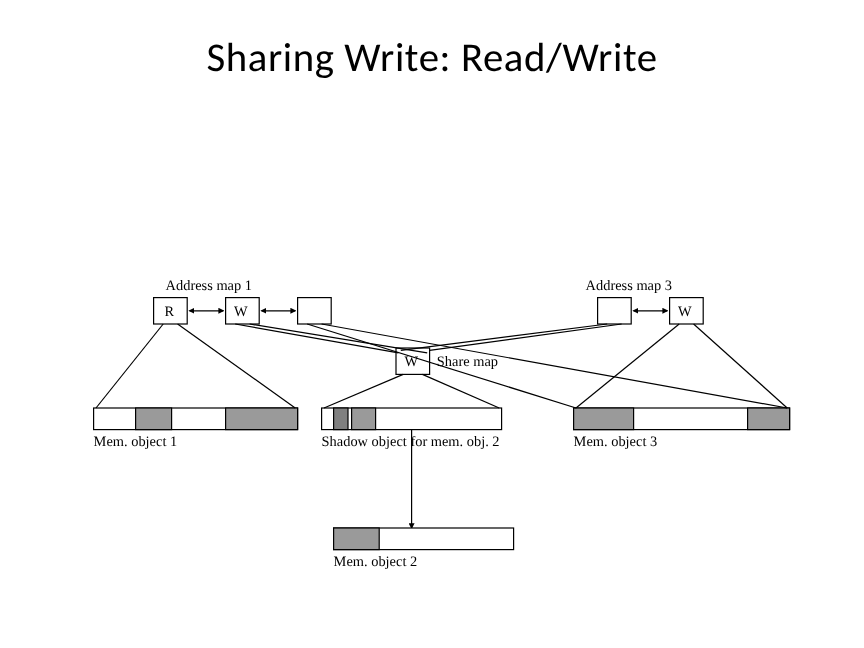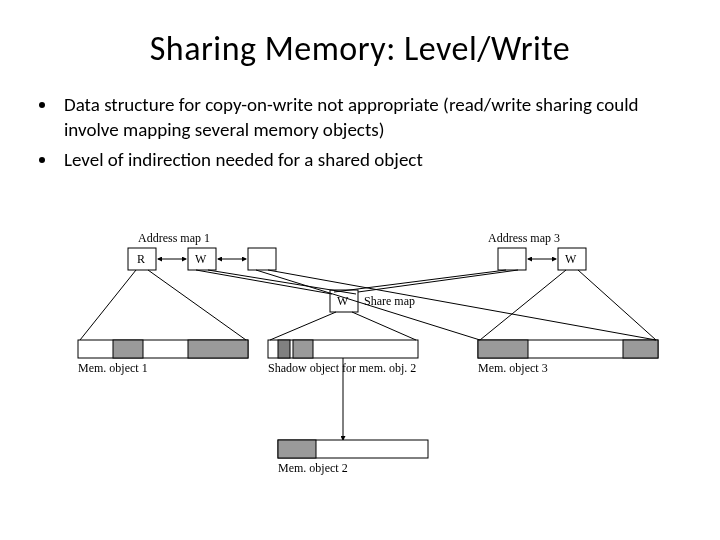--- a/index.html
+++ b/index.html
@@ -8,26 +8,22 @@
   ul.bullets{margin:0 0 0 18px;padding:0;font-size:19px;line-height:1.3;}
   ul.bullets li{margin:0 0 6px 0;padding-left:6px;}
   .figwrap{position:absolute;left:68px;top:230px;width:600px;height:280px;}
   .figwrap svg{width:100%;height:100%;}
   .lbl{font:12px "Times New Roman",serif;fill:#000;}
 </style>
 </head>
 <body>
 
 <div class="slide">
-  <h1 class="title">Sharing Memory: Level/Write</h1>
+  <h1 class="title">Sharing Write: Read/Write</h1>
 
-  <ul class="bullets">
-    <li>Data structure for copy-on-write not appropriate (read/write sharing could involve mapping several memory objects)</li>
-    <li>Level of indirection needed for a shared object</li>
-  </ul>
 
   <div class="figwrap">
     <svg viewBox="0 0 600 280">
 
       <text class="lbl" x="70" y="12">Address map 1</text>
 
       <text class="lbl" x="420" y="12">Address map 3</text>
 
       <rect x="60" y="18" width="28" height="22" fill="#fff" stroke="#000"></rect>
       <text class="lbl" x="69" y="33">R</text>

